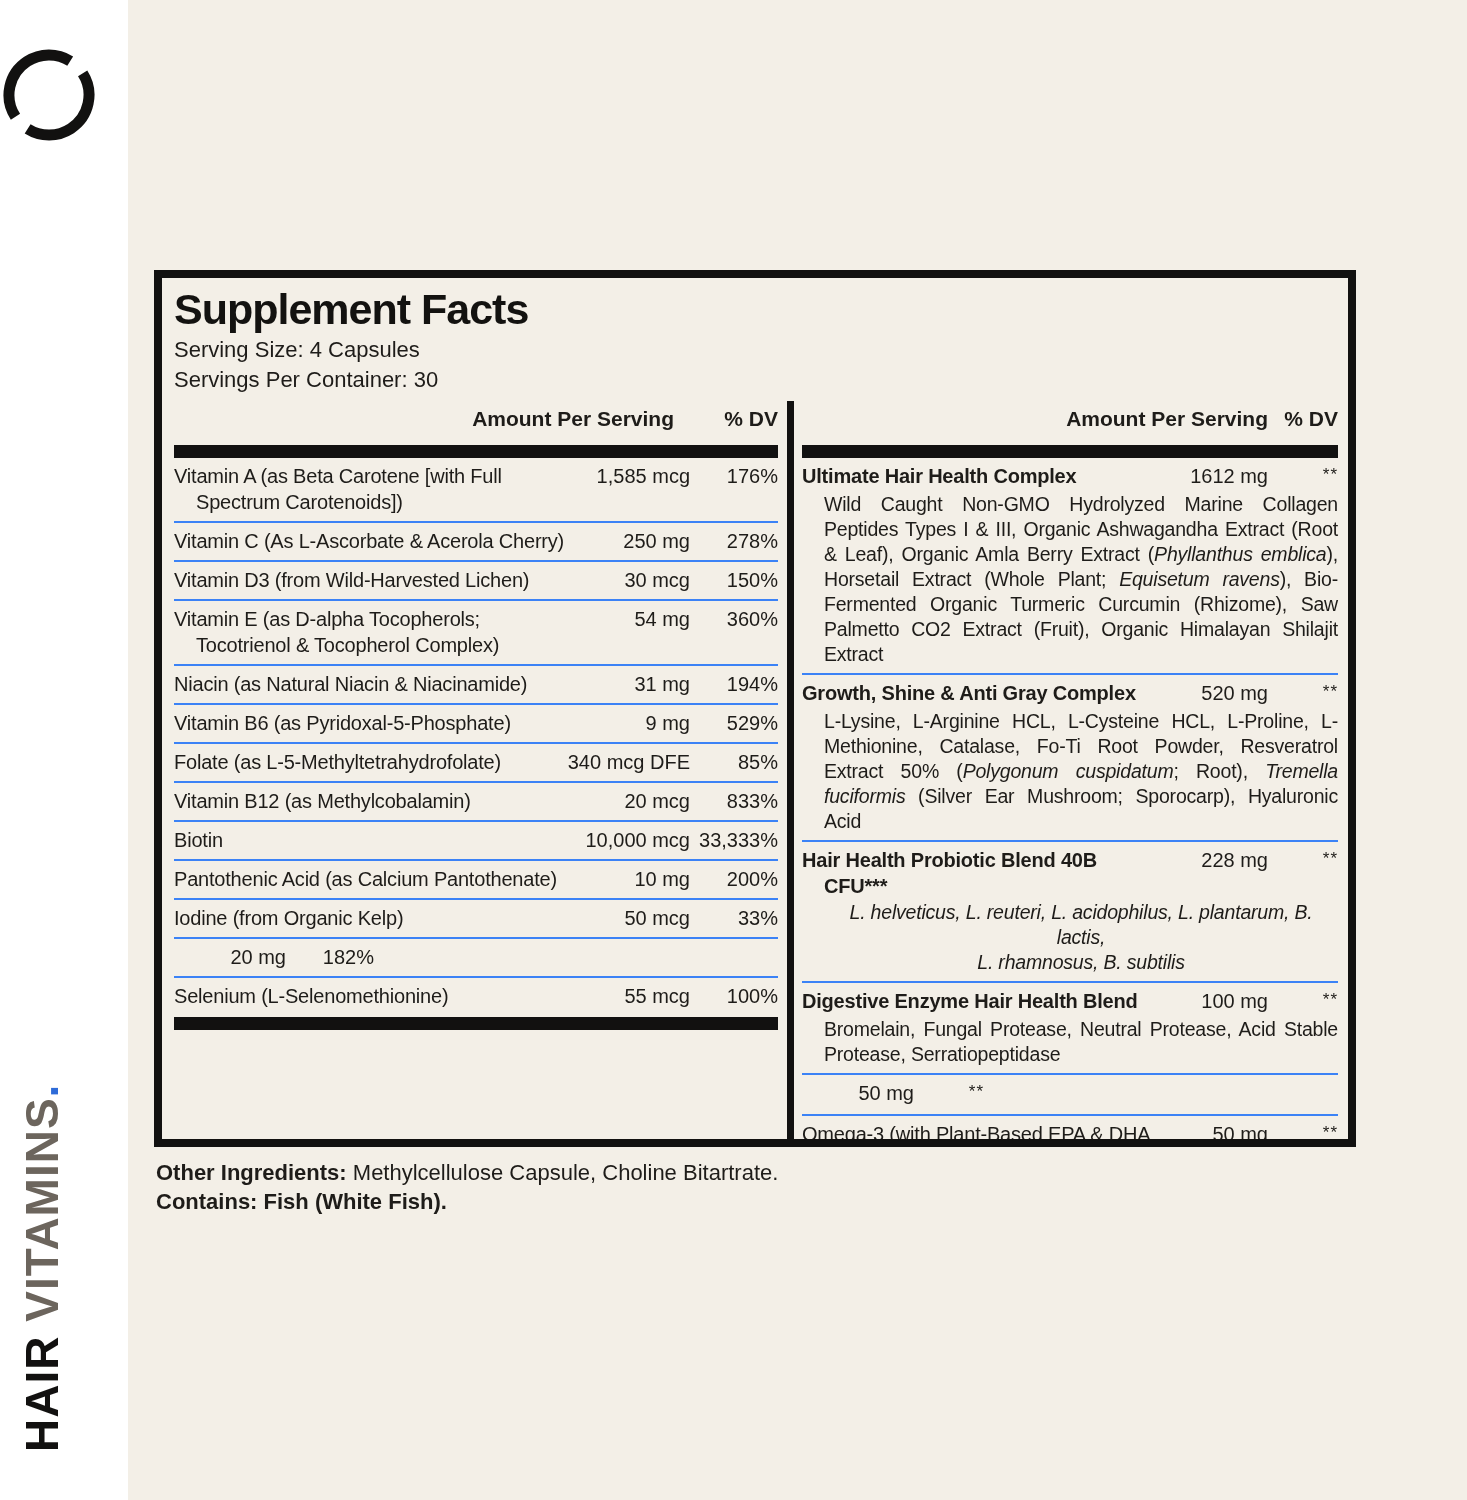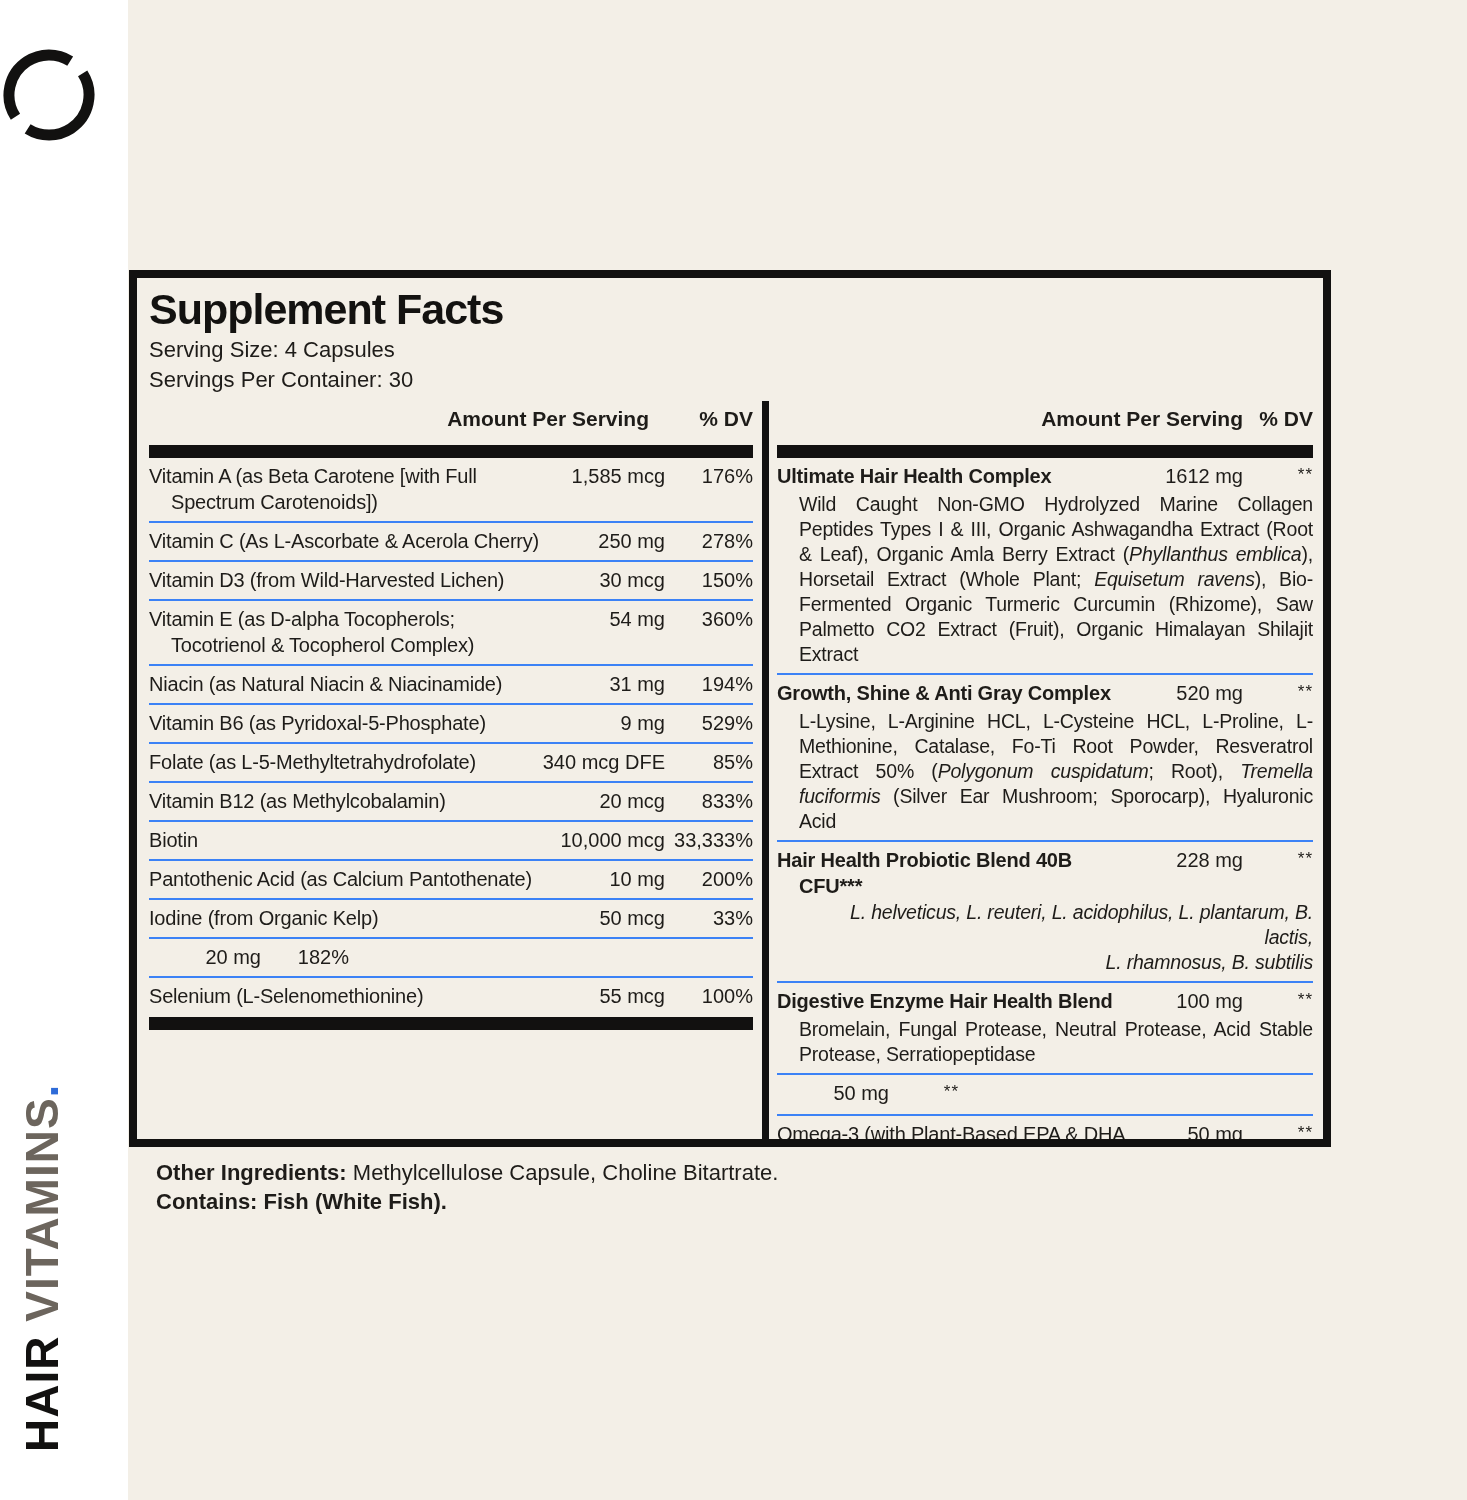--- a/index.html
+++ b/index.html
@@ -20,21 +20,21 @@
     transform:rotate(-90deg); transform-origin:0 0;
     white-space:nowrap; font-size:46px; font-weight:700; letter-spacing:1px;
     line-height:56px;
   }
   .brand .b1 { color:#121110; }
   .brand .b2 { color:#6c655d; }
   .brand .b3 { color:#2e6bd8; }
 
   
   .panel {
-    position:absolute; left:129px; top:270px; width:1202px; height:877px;
+    position:absolute; left:154px; top:270px; width:1202px; height:877px;
     border:8px solid #121110; background:#f3efe7;
     padding:6px 10px 0 12px; overflow:hidden;
     display:flex; flex-direction:column;
   }
   .panel-title { font-size:43px; font-weight:700; letter-spacing:-1px; line-height:50px; color:#131210; }
   .serving-line { font-size:22px; line-height:28px; margin-top:2px; }
   .bar { height:13px; background:#121110; }
   .bar.top { margin-top:7px; }
 
   .columns { display:flex; align-items:stretch; flex:1; margin-top:0; }
@@ -50,21 +50,21 @@
   .rows .irow:first-child { border-top:none; }
   .irow-top { display:flex; align-items:flex-start; }
   .nm  { flex:1; padding-left:22px; text-indent:-22px; line-height:26px; letter-spacing:-0.2px; }
   .nm.bold { font-weight:700; }
   .am  { min-width:112px; text-align:right; white-space:nowrap; line-height:26px; padding-left:6px; }
   .dvc { width:88px; text-align:right; white-space:nowrap; line-height:26px; }
   .col-right .dvc { width:70px; }
   .est { font-size:17px; position:relative; top:-3px; letter-spacing:1px; }
 
   .desc { padding-left:22px; text-align:justify; line-height:25px; font-size:19.5px; letter-spacing:-0.2px; margin-top:1px; }
-  .desc.left { text-align:right; }
+  .desc.left { text-align:center; }
 
   .col-left .bottom-bar { margin-top:2px; }
 
   
   .bottom-text { position:absolute; left:156px; top:1158px; font-size:22px; line-height:29px; }
   .bottom-text b { font-weight:700; }
   .contains { font-weight:700; }
 </style>
 </head>
 <body>

